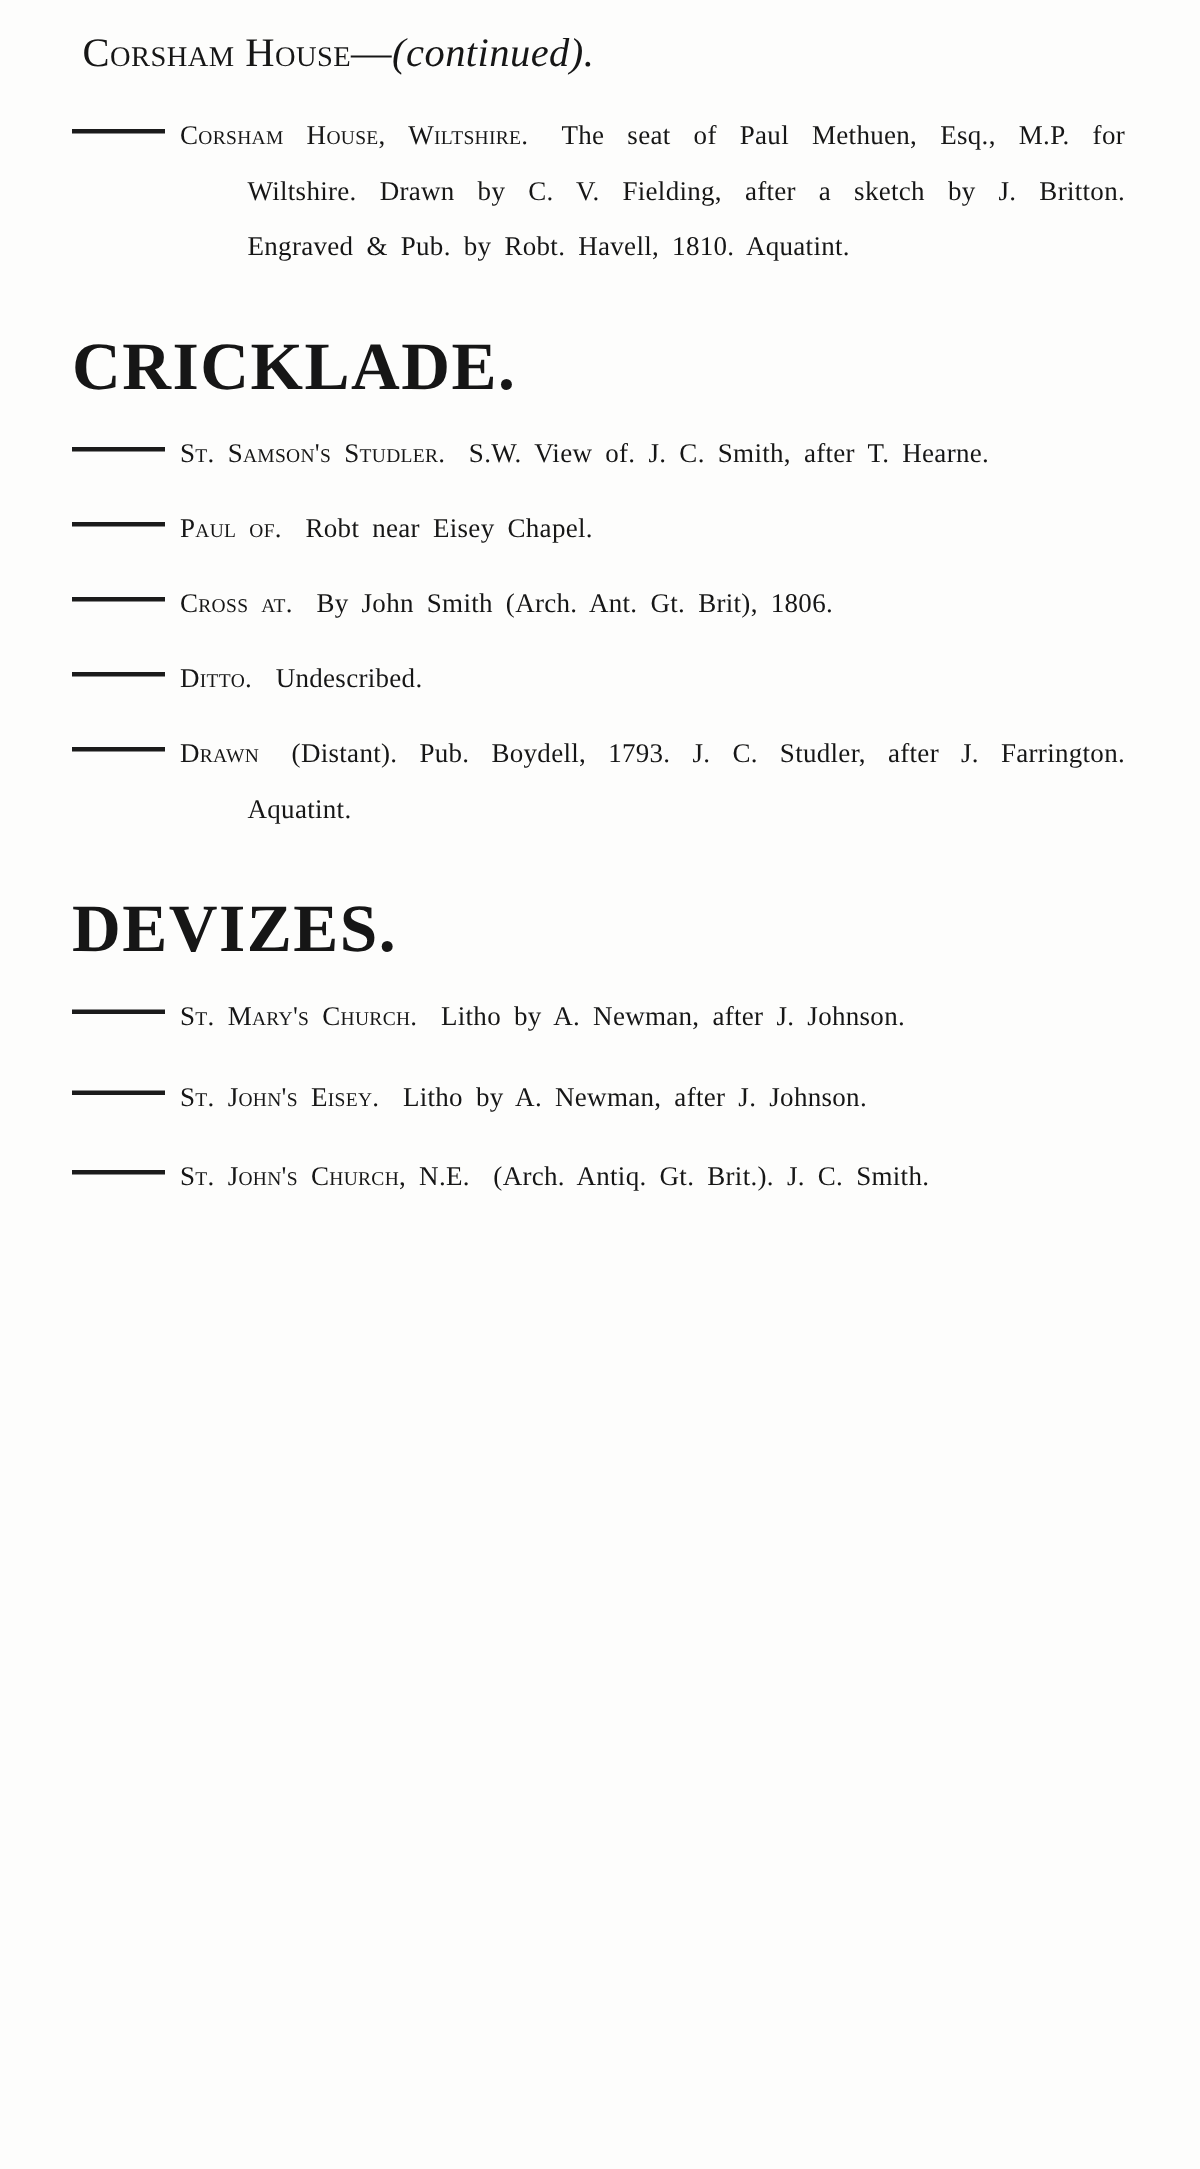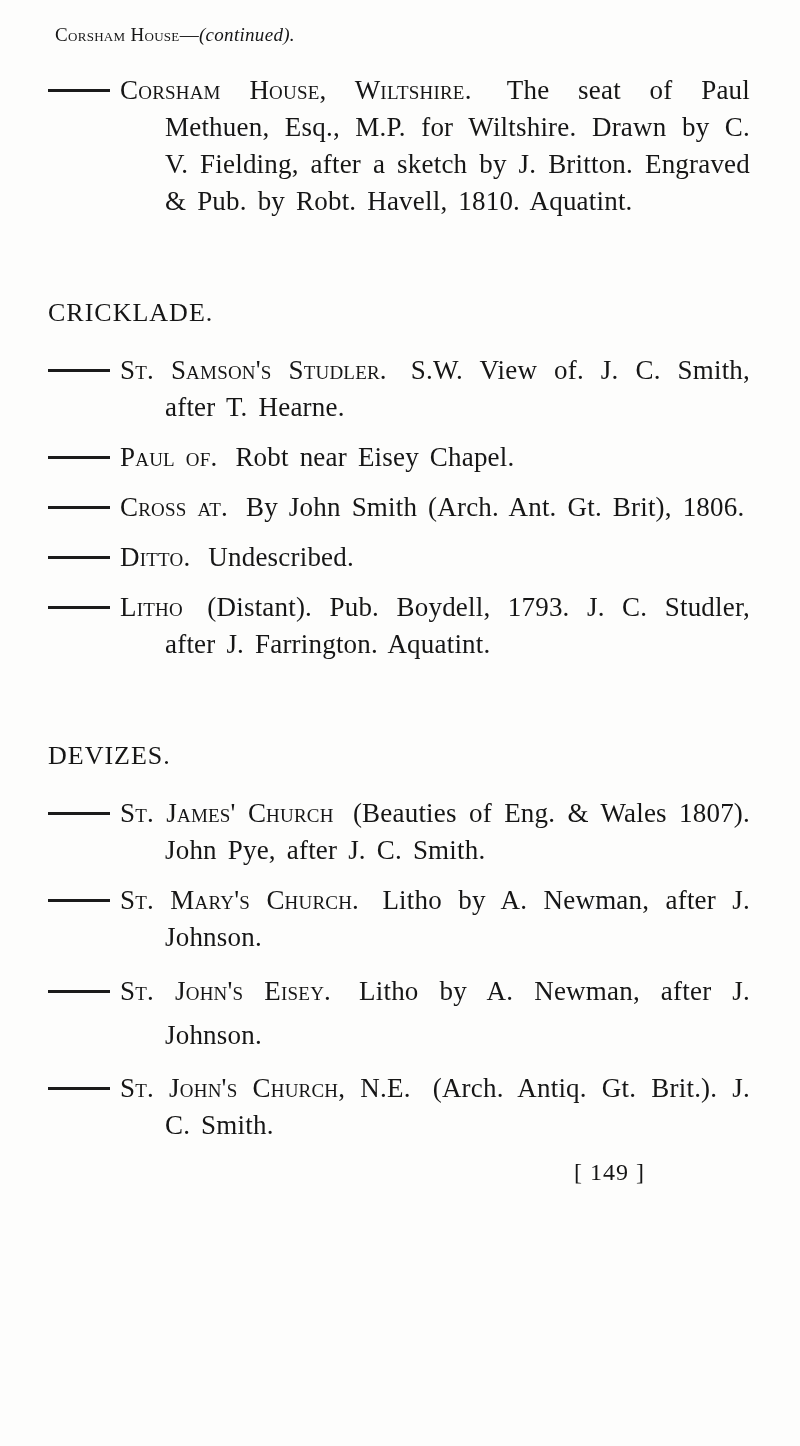--- a/index.html
+++ b/index.html
@@ -12,36 +12,36 @@
     font-family: "Liberation Serif", "DejaVu Serif", serif;
     overflow: hidden;
   }
   .content {
     position: absolute;
     left: 48px;
     top: 20px;
     width: 702px;
   }
   .running-header {
-    font-size: 19px;
+    font-size: 27px;
     line-height: 30px;
     margin: 0 0 22px 7px;
     letter-spacing: 0.3px;
   }
   .sc { font-variant: small-caps; }
   .ital { font-style: italic; }
   .section-heading {
-    font-size: 26px;
+    font-size: 45px;
     line-height: 35px;
-    font-weight: normal;
+    font-weight: bold;
     letter-spacing: 1px;
-    margin: 75px 0 22px 0;
+    margin: 44px 0 22px 0;
   }
   .entry {
-    font-size: 27px;
+    font-size: 18px;
     line-height: 37px;
     text-align: justify;
     padding-left: 117px;
     text-indent: -117px;
     word-spacing: 4px;
     letter-spacing: 0.2px;
     margin: 0 0 13px 0;
   }
   .entry.spread { line-height: 44px; }
   .entry .dash {
@@ -77,29 +77,27 @@
     <h2 class="section-heading">CRICKLADE.</h2>
 
     <div class="entry"><span class="dash"></span><span class="lead">St. Samson's Studler.</span> <span>S.W. View of. J. C. Smith, after T. Hearne.</span></div>
 
     <div class="entry"><span class="dash"></span><span class="lead">Paul of.</span> <span>Robt near Eisey Chapel.</span></div>
 
     <div class="entry"><span class="dash"></span><span class="lead">Cross at.</span> <span>By John Smith (Arch. Ant. Gt. Brit), 1806.</span></div>
 
     <div class="entry"><span class="dash"></span><span class="lead">Ditto.</span> <span>Undescribed.</span></div>
 
-    <div class="entry"><span class="dash"></span><span class="lead">Litho</span> <span>(Distant). Pub. Boydell, 1793. J. C. Studler, after J. Farrington. Aquatint.</span></div>
+    <div class="entry"><span class="dash"></span><span class="lead">Drawn</span> <span>(Distant). Pub. Boydell, 1793. J. C. Studler, after J. Farrington. Aquatint.</span></div>
 
     <h2 class="section-heading">DEVIZES.</h2>
 
-    <div class="entry"><span class="dash"></span><span class="lead">St. James' Church</span> <span>(Beauties of Eng. &amp; Wales 1807). John Pye, after J. C. Smith.</span></div>
 
     <div class="entry"><span class="dash"></span><span class="lead">St. Mary's Church.</span> <span>Litho by A. Newman, after J. Johnson.</span></div>
 
     <div class="entry spread"><span class="dash"></span><span class="lead">St. John's Eisey.</span> <span>Litho by A. Newman, after J. Johnson.</span></div>
 
     <div class="entry"><span class="dash"></span><span class="lead">St. John's Church, N.E.</span> <span>(Arch. Antiq. Gt. Brit.). J. C. Smith.</span></div>
 
 
-    <div class="page-number">[ 149 ]</div>
 
   </div>
 </div>
 
 </body></html>

